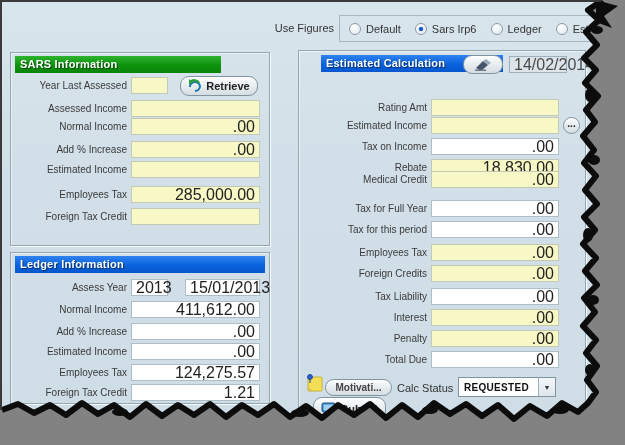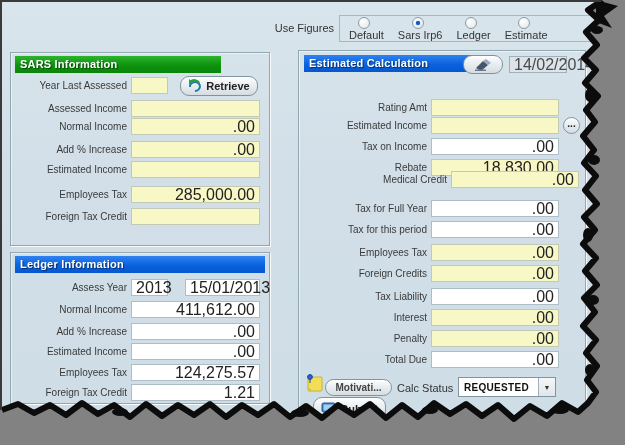--- a/index.html
+++ b/index.html
@@ -5,21 +5,21 @@
   html,body{margin:0;padding:0;background:#666;}
   *{box-sizing:border-box;font-family:"Liberation Sans",sans-serif;}
   .canvas{position:relative;width:625px;height:445px;background:#828282;overflow:hidden;}
   .content{position:absolute;left:2px;top:2px;width:600px;height:420px;
     background:linear-gradient(180deg,#d9e5ec 0%,#d2dfe8 40%,#cfdde7 100%);}
   
   .figures-label{position:absolute;left:240px;top:20px;width:92px;text-align:right;
     font-size:11px;color:#333;}
   .figures-box{position:absolute;left:337px;top:13px;width:256px;height:27px;
     border:1px solid #a7b6bf;display:flex;align-items:center;padding-left:9px;}
-  .radio-item{display:flex;align-items:center;margin-right:14px;cursor:default;flex-direction:column;}
+  .radio-item{display:flex;align-items:center;margin-right:14px;cursor:default;}
   .radio-circle{width:12px;height:12px;border-radius:50%;border:1px solid #8d9ba4;
     background:radial-gradient(circle at 35% 30%,#ffffff,#dfe7eb);position:relative;margin-right:5px;flex:0 0 auto;}
   .radio-circle.sel::after{content:"";position:absolute;left:3px;top:3px;width:4px;height:4px;
     border-radius:50%;background:#1458c8;box-shadow:0 0 1px #1458c8;}
   .radio-text{font-size:11px;color:#333;white-space:nowrap;}
   
   .panel{position:absolute;border:1px solid #93a7b1;
     box-shadow:1px 1px 0 rgba(255,255,255,.85), inset 1px 1px 0 rgba(255,255,255,.5);}
   .panel-header{position:absolute;left:4px;top:3px;height:17px;line-height:17px;
     padding-left:5px;font-size:11px;font-weight:bold;color:#fff;
@@ -156,21 +156,21 @@
             <span class="ffield  w-main">124,275.57</span>
           </div>
           <div class="frow" style="top: 131px;">
             <span class="flabel">Foreign Tax Credit</span>
             <span class="ffield  w-main">1.21</span>
           </div>
         </div>
     </div>
 
     <div class="panel p-right" style="left:296px;top:48px;width:288px;height:374px;">
-      <div class="panel-header hdr-blue" style="left:5px;top:4px;width:182px;">
+      <div class="panel-header hdr-blue" style="left:22px;top:4px;width:182px;">
         <span>Estimated Calculation</span>
       </div>
       <div class="btn btn-eraser">
         <svg width="20" height="12" viewBox="0 0 20 12">
           <polygon points="3,9 10,2 15,6 8,12" fill="#45566b"></polygon>
           <polygon points="10,2 13,0 18,4 15,6" fill="#9aa9bb"></polygon>
           <rect x="2" y="10.5" width="11" height="1.5" fill="#6b7b8d"></rect>
         </svg>
       </div>
       <div class="ffield gray date-box">14/02/2014</div>
@@ -185,21 +185,21 @@
             <span class="btn btn-dots">...</span>
           </div>
           <div class="frow" style="top: 87px;">
             <span class="flabel">Tax on Income</span>
             <span class="ffield  w-main">.00</span>
           </div>
           <div class="frow" style="top: 108px;">
             <span class="flabel">Rebate</span>
             <span class="ffield yellow w-main">18,830.00</span>
           </div>
-          <div class="frow" style="top: 120px; padding-left: 20px;">
+          <div class="frow" style="top: 120px;">
             <span class="flabel">Medical Credit</span>
             <span class="ffield yellow w-main">.00</span>
           </div>
           <div class="frow" style="top: 149px;">
             <span class="flabel">Tax for Full Year</span>
             <span class="ffield  w-main">.00</span>
           </div>
           <div class="frow" style="top: 170px;">
             <span class="flabel">Tax for this period</span>
             <span class="ffield  w-main">.00</span>

